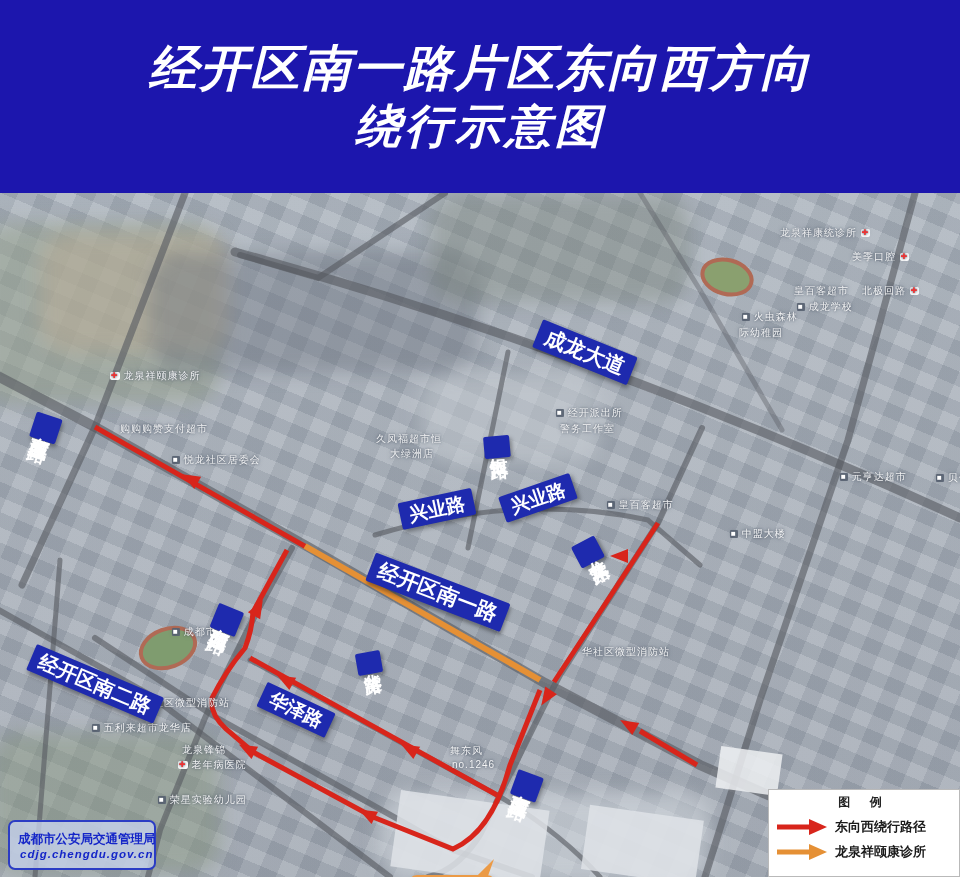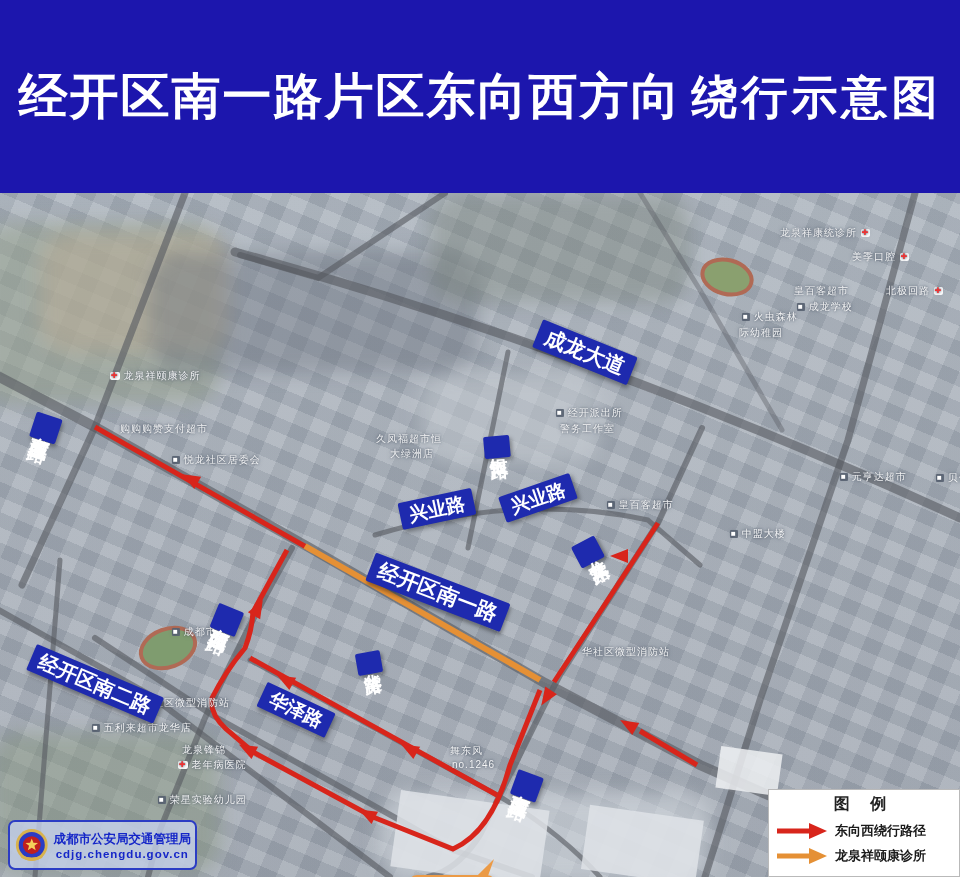--- a/index.html
+++ b/index.html
@@ -4,21 +4,21 @@
 <style>
   :root{
     --blue:#1c16ad; --label-blue:#1e2aae; --red:#d8251b; --orange:#e59035;
     --callout-orange:#eb9a46;
   }
   html,body{margin:0;padding:0;}
   .page{position:relative;width:960px;height:877px;overflow:hidden;
         font-family:"Liberation Sans","DejaVu Sans",sans-serif;background:#fff;}
   
   .header{position:absolute;left:0;top:0;width:960px;height:193px;background:var(--blue);
-          display:flex;flex-direction:row;align-items:center;justify-content:center;gap:10px;}
+          display:flex;flex-direction:column;align-items:center;justify-content:center;gap:10px;font-style:italic;}
   .title1{color:#fff;font-size:49px;font-weight:900;letter-spacing:2px;line-height:1;}
   .title2{color:#fff;font-size:46px;font-weight:900;letter-spacing:4px;line-height:1;}
   
   .map{position:absolute;left:0;top:193px;width:960px;height:684px;overflow:hidden;
        background:
         repeating-linear-gradient(23deg, rgba(255,255,255,.07) 0 14px, rgba(70,80,95,.10) 14px 28px),
         repeating-linear-gradient(-67deg, rgba(255,255,255,.06) 0 18px, rgba(60,70,85,.09) 18px 36px),
         linear-gradient(#aeb6bf,#a4abb5);}
   .patch{position:absolute;border-radius:30px;filter:blur(9px);pointer-events:none;}
   .layer{position:absolute;left:0;top:0;}
@@ -35,30 +35,30 @@
   .mk.cross{color:#e33;background:#fff;border-radius:2px;padding:0 1px;font-weight:700;}
   .mk.sq{color:#fff;background:rgba(90,100,115,.9);border-radius:1px;padding:0 1px;}
   
   .callout{position:absolute;left:408px;top:682px;width:88px;height:56px;background:var(--callout-orange);
       border-radius:9px;color:#fff;font-weight:800;font-size:16px;letter-spacing:2px;
       display:flex;flex-direction:column;align-items:center;justify-content:center;line-height:1.45;
       box-shadow:1px 2px 4px rgba(0,0,0,.25);}
   .callout .tail{position:absolute;right:2px;top:-16px;width:26px;height:22px;background:var(--callout-orange);
       clip-path:polygon(100% 0, 15% 100%, 70% 100%);}
   
-  .badge{position:absolute;left:8px;top:627px;width:189px;height:50px;border:2px solid #2b3cc4;
+  .badge{position:absolute;left:8px;top:627px;width:148px;height:50px;border:2px solid #2b3cc4;
       border-radius:7px;background:rgba(198,210,238,.78);display:flex;align-items:center;padding:0 4px;
       box-sizing:border-box;gap:4px;}
   .badge-texts{display:flex;flex-direction:column;align-items:center;flex:1;}
   .badge-agency{color:#1526c8;font-weight:900;font-size:12.5px;white-space:nowrap;}
-  .badge-url{color:#1526c8;font-weight:800;font-size:11.5px;letter-spacing:1px;}
+  .badge-url{color:#1526c8;font-weight:800;font-size:11.5px;font-style:italic;letter-spacing:1px;}
   
   .legend{position:absolute;left:768px;top:596px;width:192px;height:88px;background:#fff;
       border:1px solid #b9b9b9;box-sizing:border-box;padding:4px 6px 0 6px;}
-  .legend-title{text-align:center;font-size:16px;font-weight:900;color:#222;letter-spacing:8px;}
+  .legend-title{text-align:center;font-size:12px;font-weight:900;color:#222;letter-spacing:8px;}
   .legend-row{display:flex;align-items:center;gap:8px;margin-top:7px;}
   .legend-label{font-size:13px;font-weight:800;color:#1a1a1a;white-space:nowrap;}
 </style>
 </head>
 <body>
 
 <div class="page">
 
   <div class="header">
     <div class="title1">经开区南一路片区东向西方向</div>
@@ -139,21 +139,21 @@
     <div class="layer" id="maptexts">
         <div class="maptext" style="left: 110px; top: 176px;"><span class="mk cross">✚</span> <span>龙泉祥颐康诊所</span></div>
         <div class="maptext" style="left: 120px; top: 229px;"><span>购购购赞支付超市</span></div>
         <div class="maptext" style="left: 172px; top: 260px;"><span class="mk sq">■</span> <span>悦龙社区居委会</span></div>
         <div class="maptext" style="left: 376px; top: 239px;"><span>久凤福超市恒</span></div>
         <div class="maptext" style="left: 390px; top: 254px;"><span>大绿洲店</span></div>
         <div class="maptext" style="left: 556px; top: 213px;"><span class="mk sq">■</span> <span>经开派出所</span></div>
         <div class="maptext" style="left: 560px; top: 229px;"><span>警务工作室</span></div>
         <div class="maptext" style="left: 780px; top: 33px;"><span>龙泉祥康统诊所</span> <span class="mk cross">✚</span></div>
         <div class="maptext" style="left: 852px; top: 57px;"><span>美季口腔</span> <span class="mk cross">✚</span></div>
-        <div class="maptext" style="left: 862px; top: 91px; margin-left: 24px;"><span>北极回路</span> <span class="mk cross">✚</span></div>
+        <div class="maptext" style="left: 862px; top: 91px;"><span>北极回路</span> <span class="mk cross">✚</span></div>
         <div class="maptext" style="left: 794px; top: 91px;"><span>皇百客超市</span></div>
         <div class="maptext" style="left: 797px; top: 107px;"><span class="mk sq">■</span> <span>成龙学校</span></div>
         <div class="maptext" style="left: 742px; top: 117px;"><span class="mk sq">■</span> <span>火虫森林</span></div>
         <div class="maptext" style="left: 739px; top: 133px;"><span>际幼稚园</span></div>
         <div class="maptext" style="left: 607px; top: 305px;"><span class="mk sq">■</span> <span>皇百客超市</span></div>
         <div class="maptext" style="left: 730px; top: 334px;"><span class="mk sq">■</span> <span>中盟大楼</span></div>
         <div class="maptext" style="left: 840px; top: 277px;"><span class="mk sq">■</span> <span>元亨达超市</span></div>
         <div class="maptext" style="left: 936px; top: 278px;"><span class="mk sq">■</span> <span>贝佳</span></div>
         <div class="maptext" style="left: 582px; top: 452px;"><span>华社区微型消防站</span></div>
         <div class="maptext" style="left: 450px; top: 551px;"><span>舞东风</span></div>

